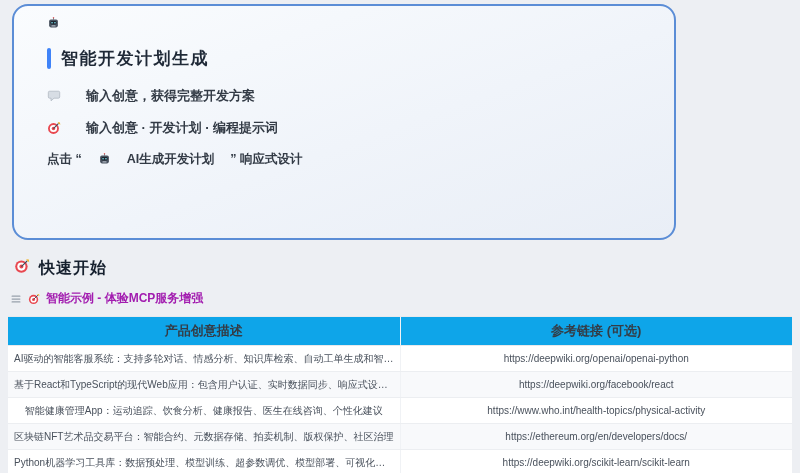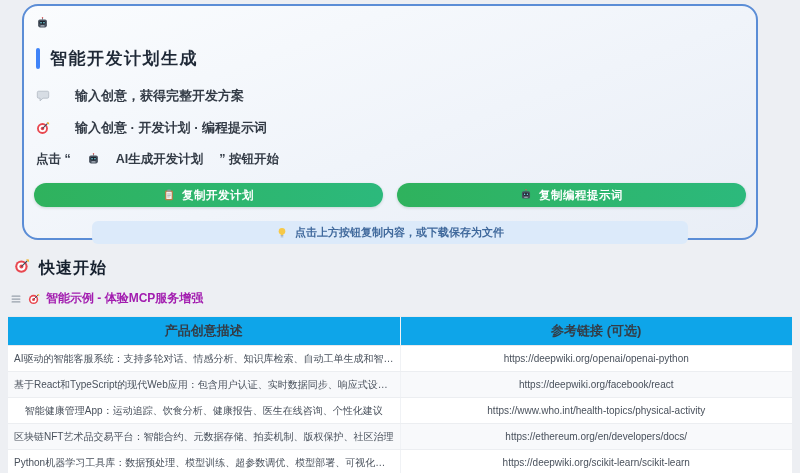--- a/index.html
+++ b/index.html
@@ -7,23 +7,24 @@
     width:800px;height:473px;overflow:hidden;position:relative;
     background:#edeff3;
     font-family:"Liberation Sans","DejaVu Sans",sans-serif;
     color:#2f3742;
   }
   .icon{display:inline-flex;align-items:center;justify-content:center;flex:0 0 auto}
   .icon svg{display:block}
 
   
   .hero-card{
-    position:absolute;left:22px;top:4px;width:736px;height:236px;box-sizing:border-box;
+    position:absolute;left:12px;top:4px;width:664px;height:236px;box-sizing:border-box;
     border:2px solid #5b8dd6;border-radius:16px;
     background:linear-gradient(160deg,#fafcfe 0%,#f0f4fa 55%,#e9eef6 100%);
+    padding-left:21px;
   }
   .robot-row{margin:10px 0 0 12px}
   .title-row{display:flex;align-items:center;gap:10px;margin:13px 0 0 12px}
   .title-bar{width:4px;height:21px;border-radius:2px;background:#3f83f8}
   h1.title{margin:0;font-size:17px;font-weight:bold;color:#1f2937;letter-spacing:1.5px}
   .feature{display:flex;align-items:center;gap:25px;margin:17px 0 0 12px;
     font-size:13px;font-weight:600;color:#333b46}
   .feature + .feature{margin-top:14px}
   .instruction{display:flex;align-items:center;gap:16px;margin:14px 0 0 12px;
     font-size:12.5px;font-weight:600;color:#333b46}
@@ -143,50 +144,24 @@
   </div>
 
   <div class="instruction">
     <span>点击 “</span>
     <span class="icon">
       <svg width="13" height="13">
           <use href="#i-robot"></use>
         </svg>
     </span>
     <span>AI生成开发计划</span>
-    <span>” 按钮开始</span>
-  </div>
-
-  <div class="buttons">
-    <button class="green-btn">
-      <span class="icon">
-        <svg width="12" height="12">
-            <use href="#i-clipboard"></use>
-          </svg>
-      </span>
-      <span>复制开发计划</span>
-    </button>
-    <button class="green-btn">
-      <span class="icon">
-        <svg width="12" height="12">
-            <use href="#i-robot"></use>
-          </svg>
-      </span>
-      <span>复制编程提示词</span>
-    </button>
-  </div>
-
-  <div class="tip">
-    <span class="icon">
-      <svg width="12" height="12">
-          <use href="#i-bulb"></use>
-        </svg>
-    </span>
-    <span>点击上方按钮复制内容，或下载保存为文件</span>
-  </div>
+    <span>” 响应式设计</span>
+  </div>
+
+
 </section>
 
 <section class="quick-start">
   <div class="qs-heading">
     <span class="icon">
       <svg width="16" height="16">
           <use href="#i-target"></use>
         </svg>
     </span>
     <h2>快速开始</h2>

